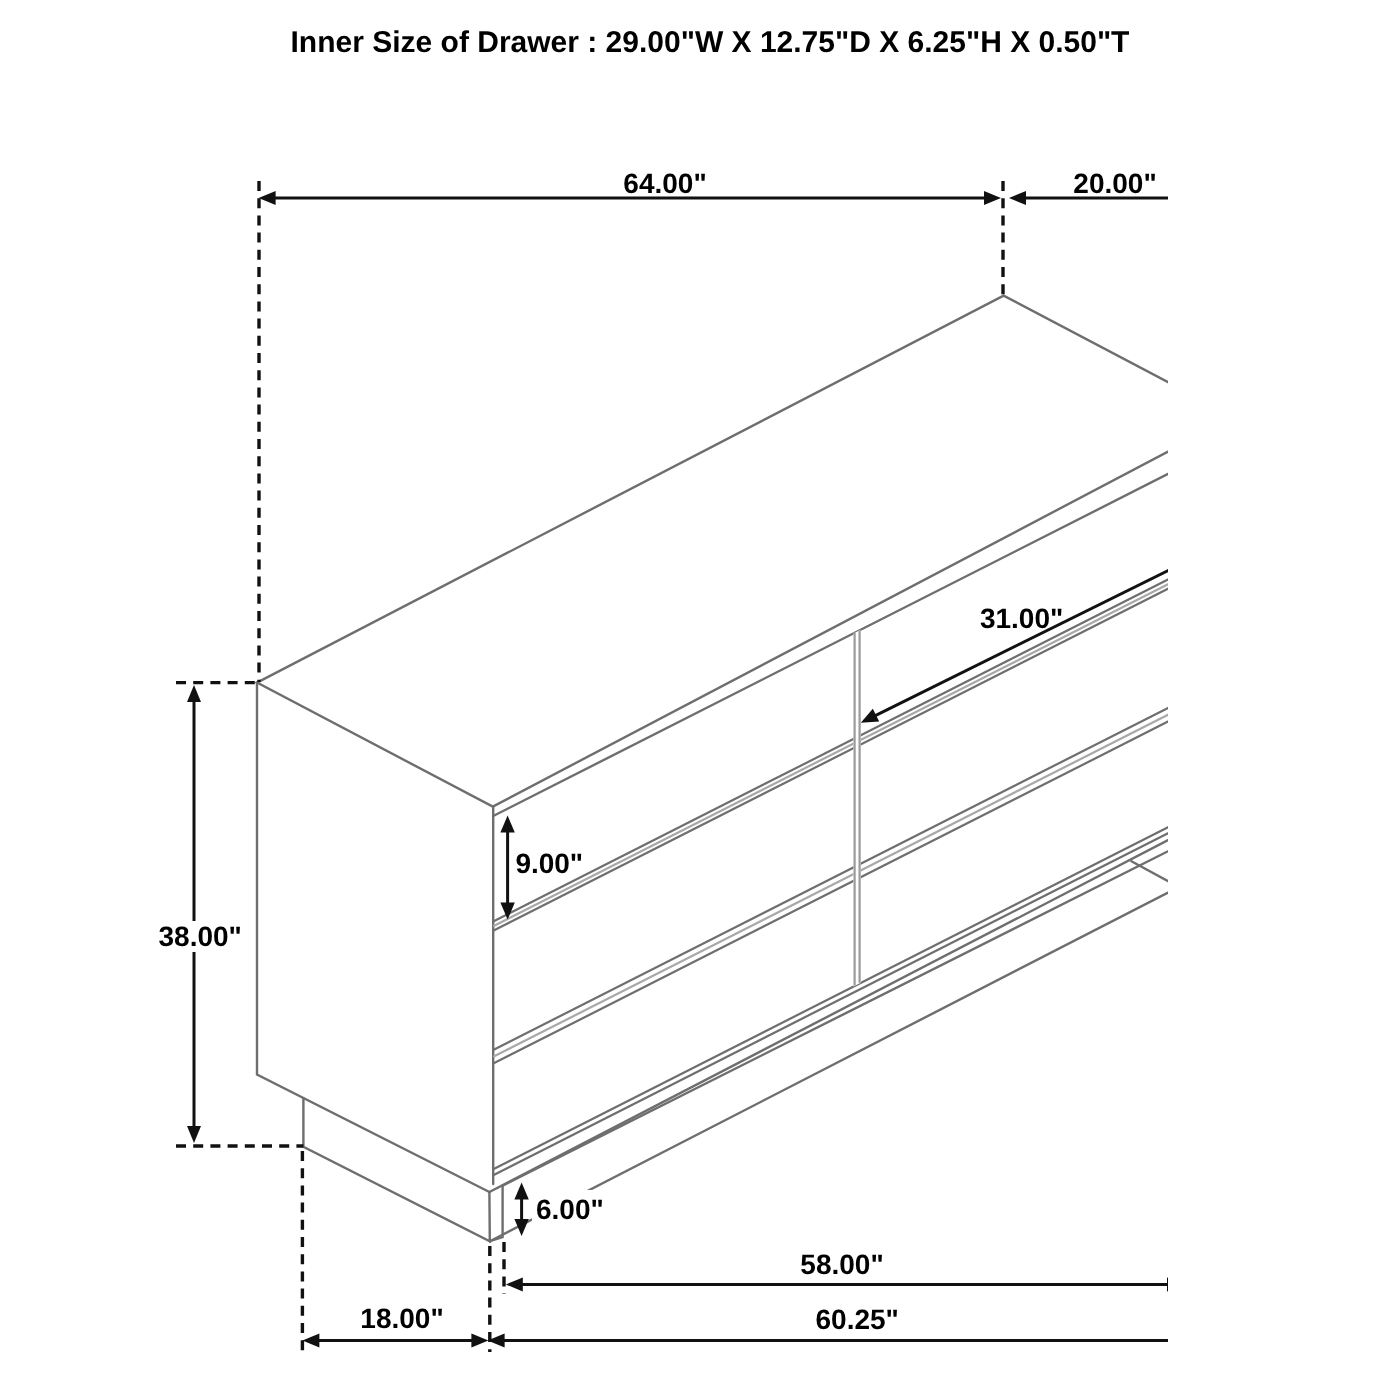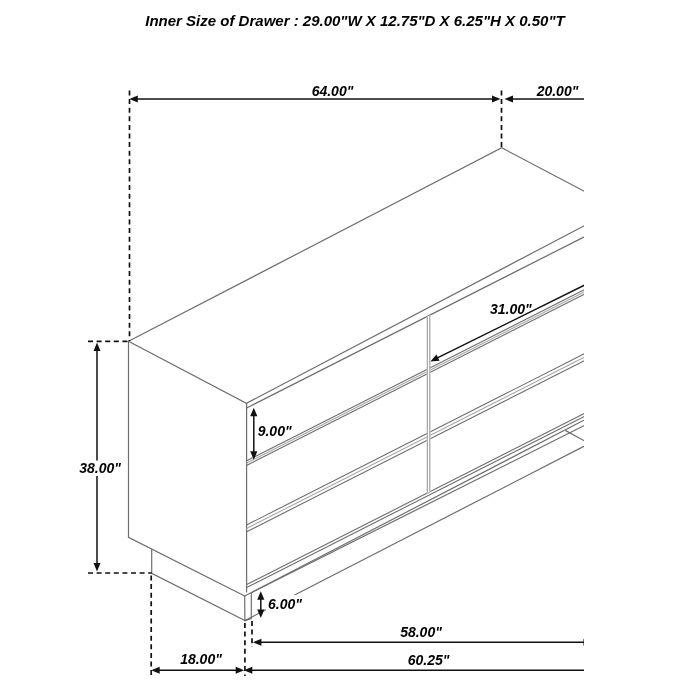--- a/index.html
+++ b/index.html
@@ -1,16 +1,16 @@
 <!DOCTYPE html>
 <html><head>
 <meta charset="utf-8">
 <style>
   html,body{margin:0;padding:0;background:#ffffff;}
-  .wrap{width:584px;height:700px;position:relative;background:#ffffff;overflow:hidden;font-style:italic;}
+  .wrap{width:584px;height:700px;position:relative;background:#ffffff;overflow:hidden;}
   svg{display:block;}
   text{font-family:"Liberation Sans", sans-serif;font-weight:bold;fill:#000000;-webkit-font-smoothing:antialiased;}
 </style>
 </head>
 <body>
 <div class="wrap">
 <svg width="700" height="700" viewBox="0 0 700 700">
 
   <rect x="0" y="0" width="700" height="700" fill="#ffffff"></rect>
 

